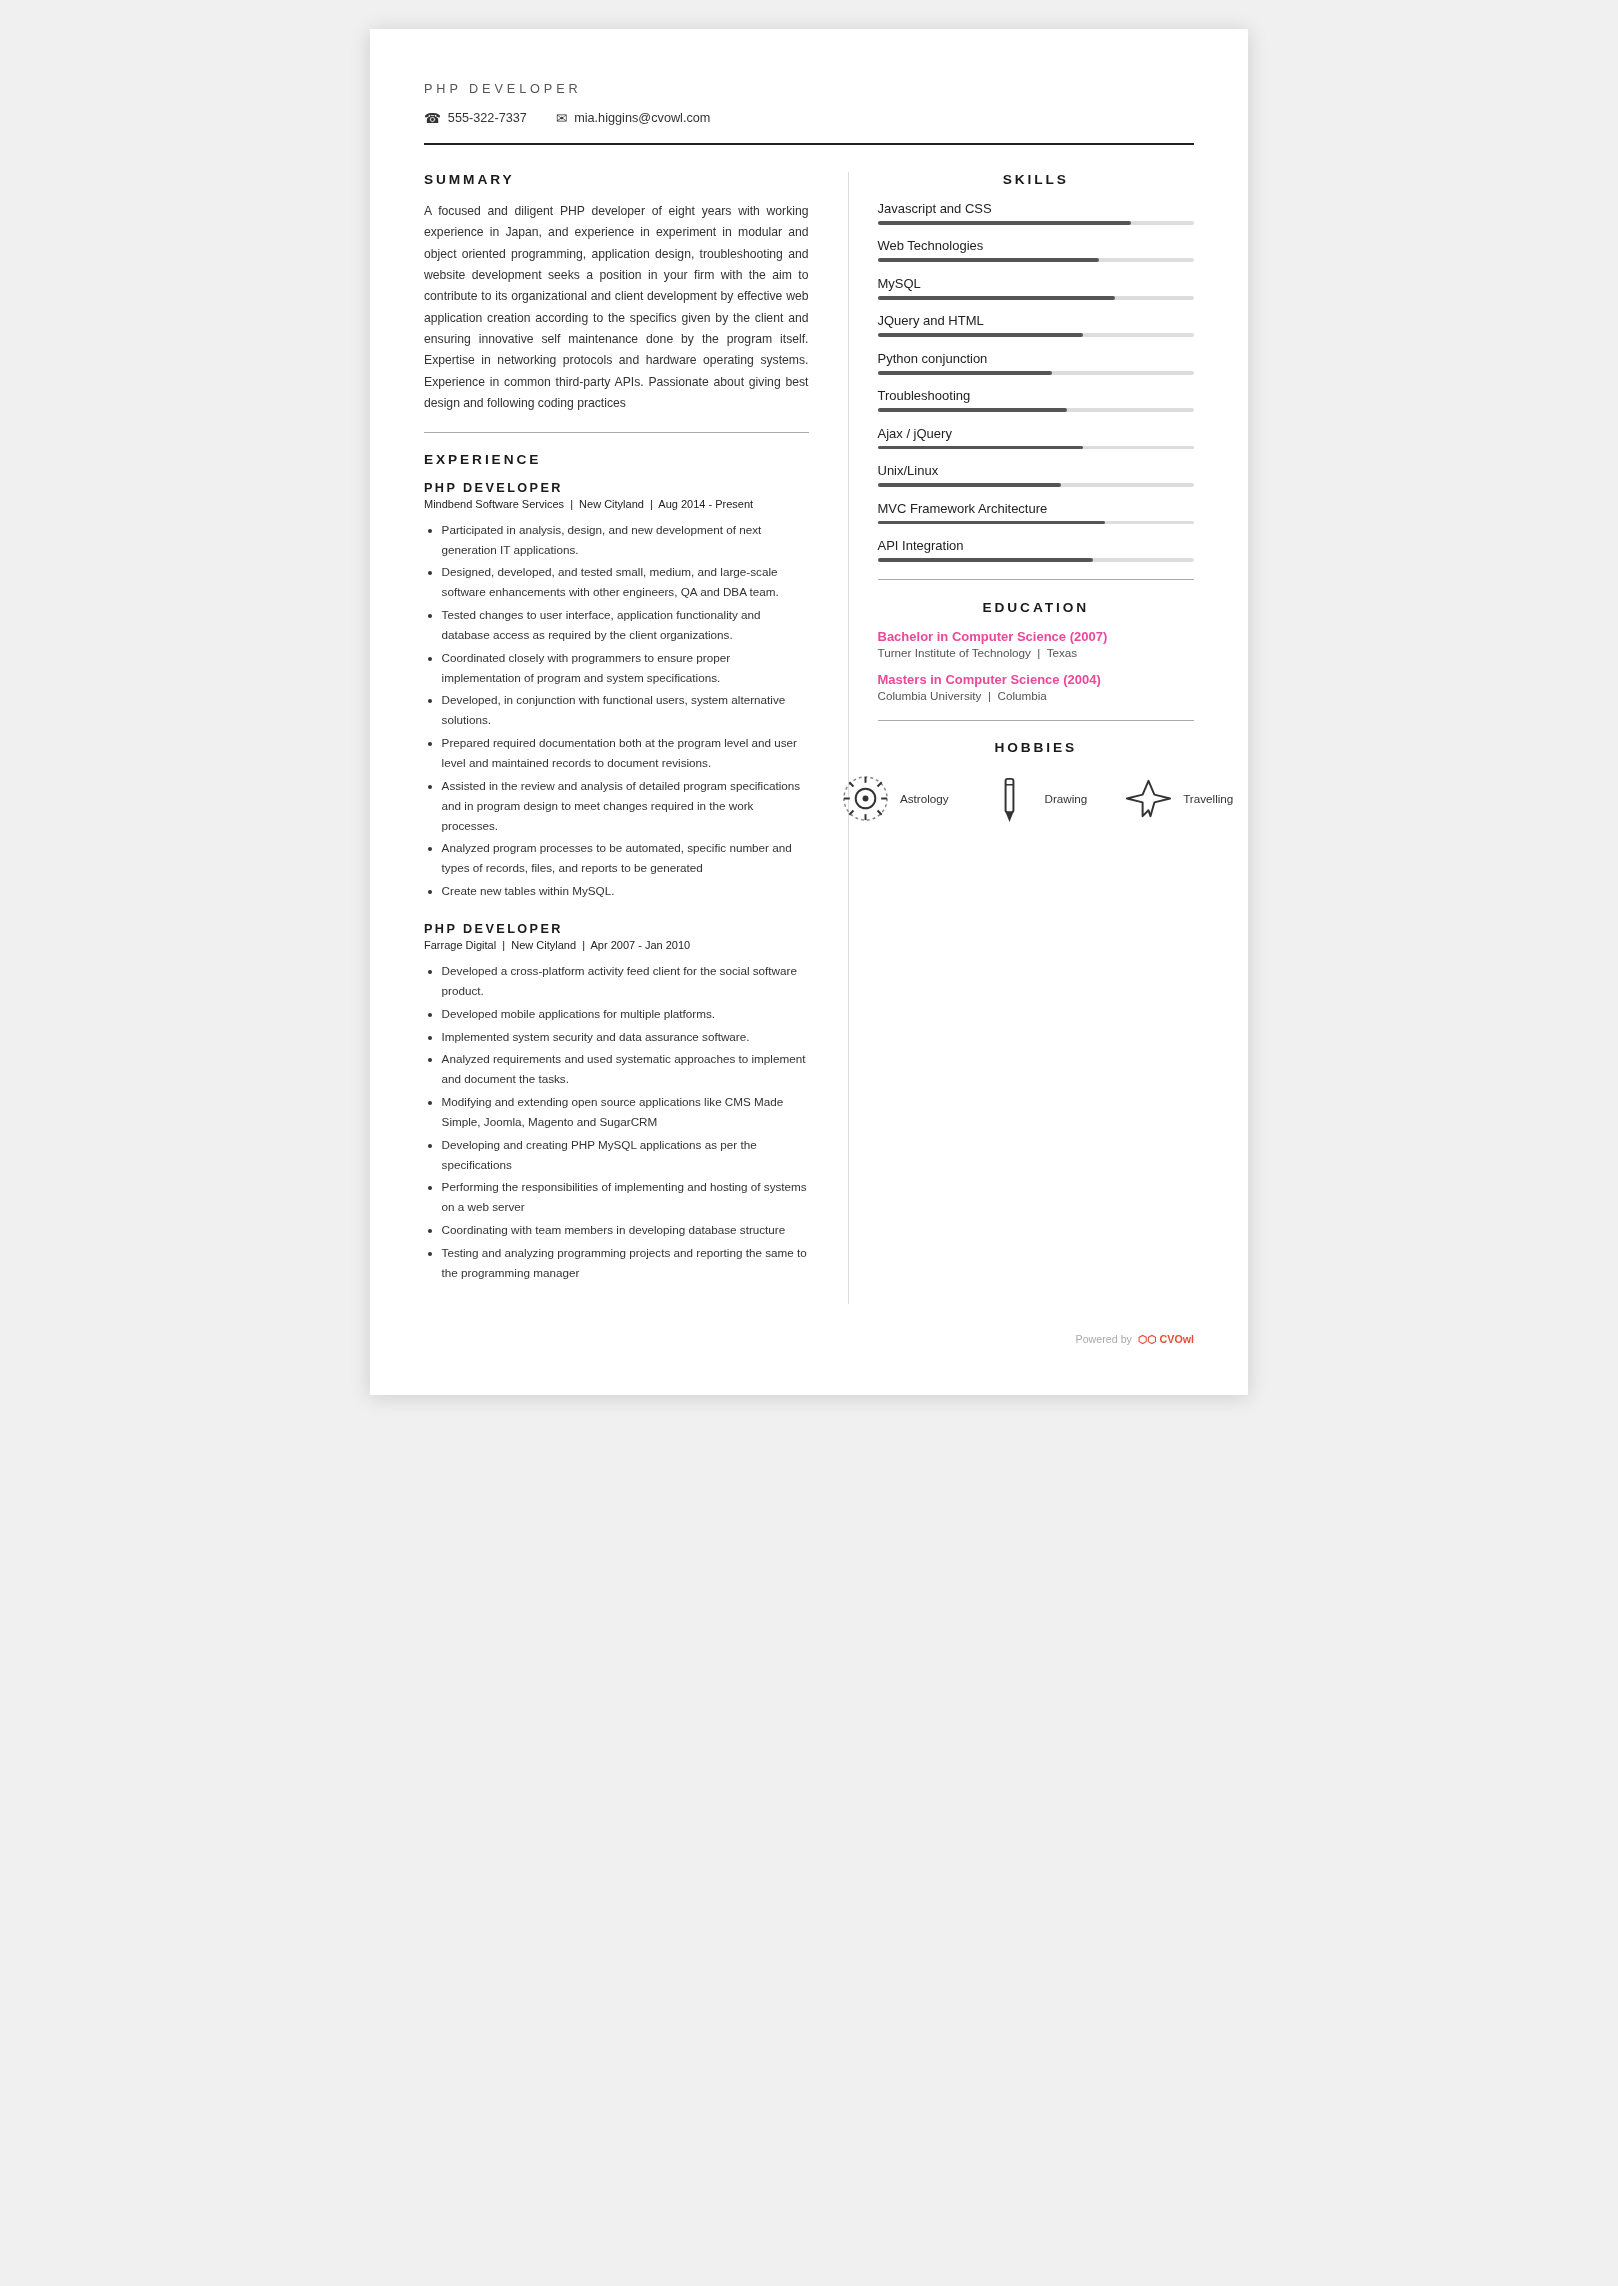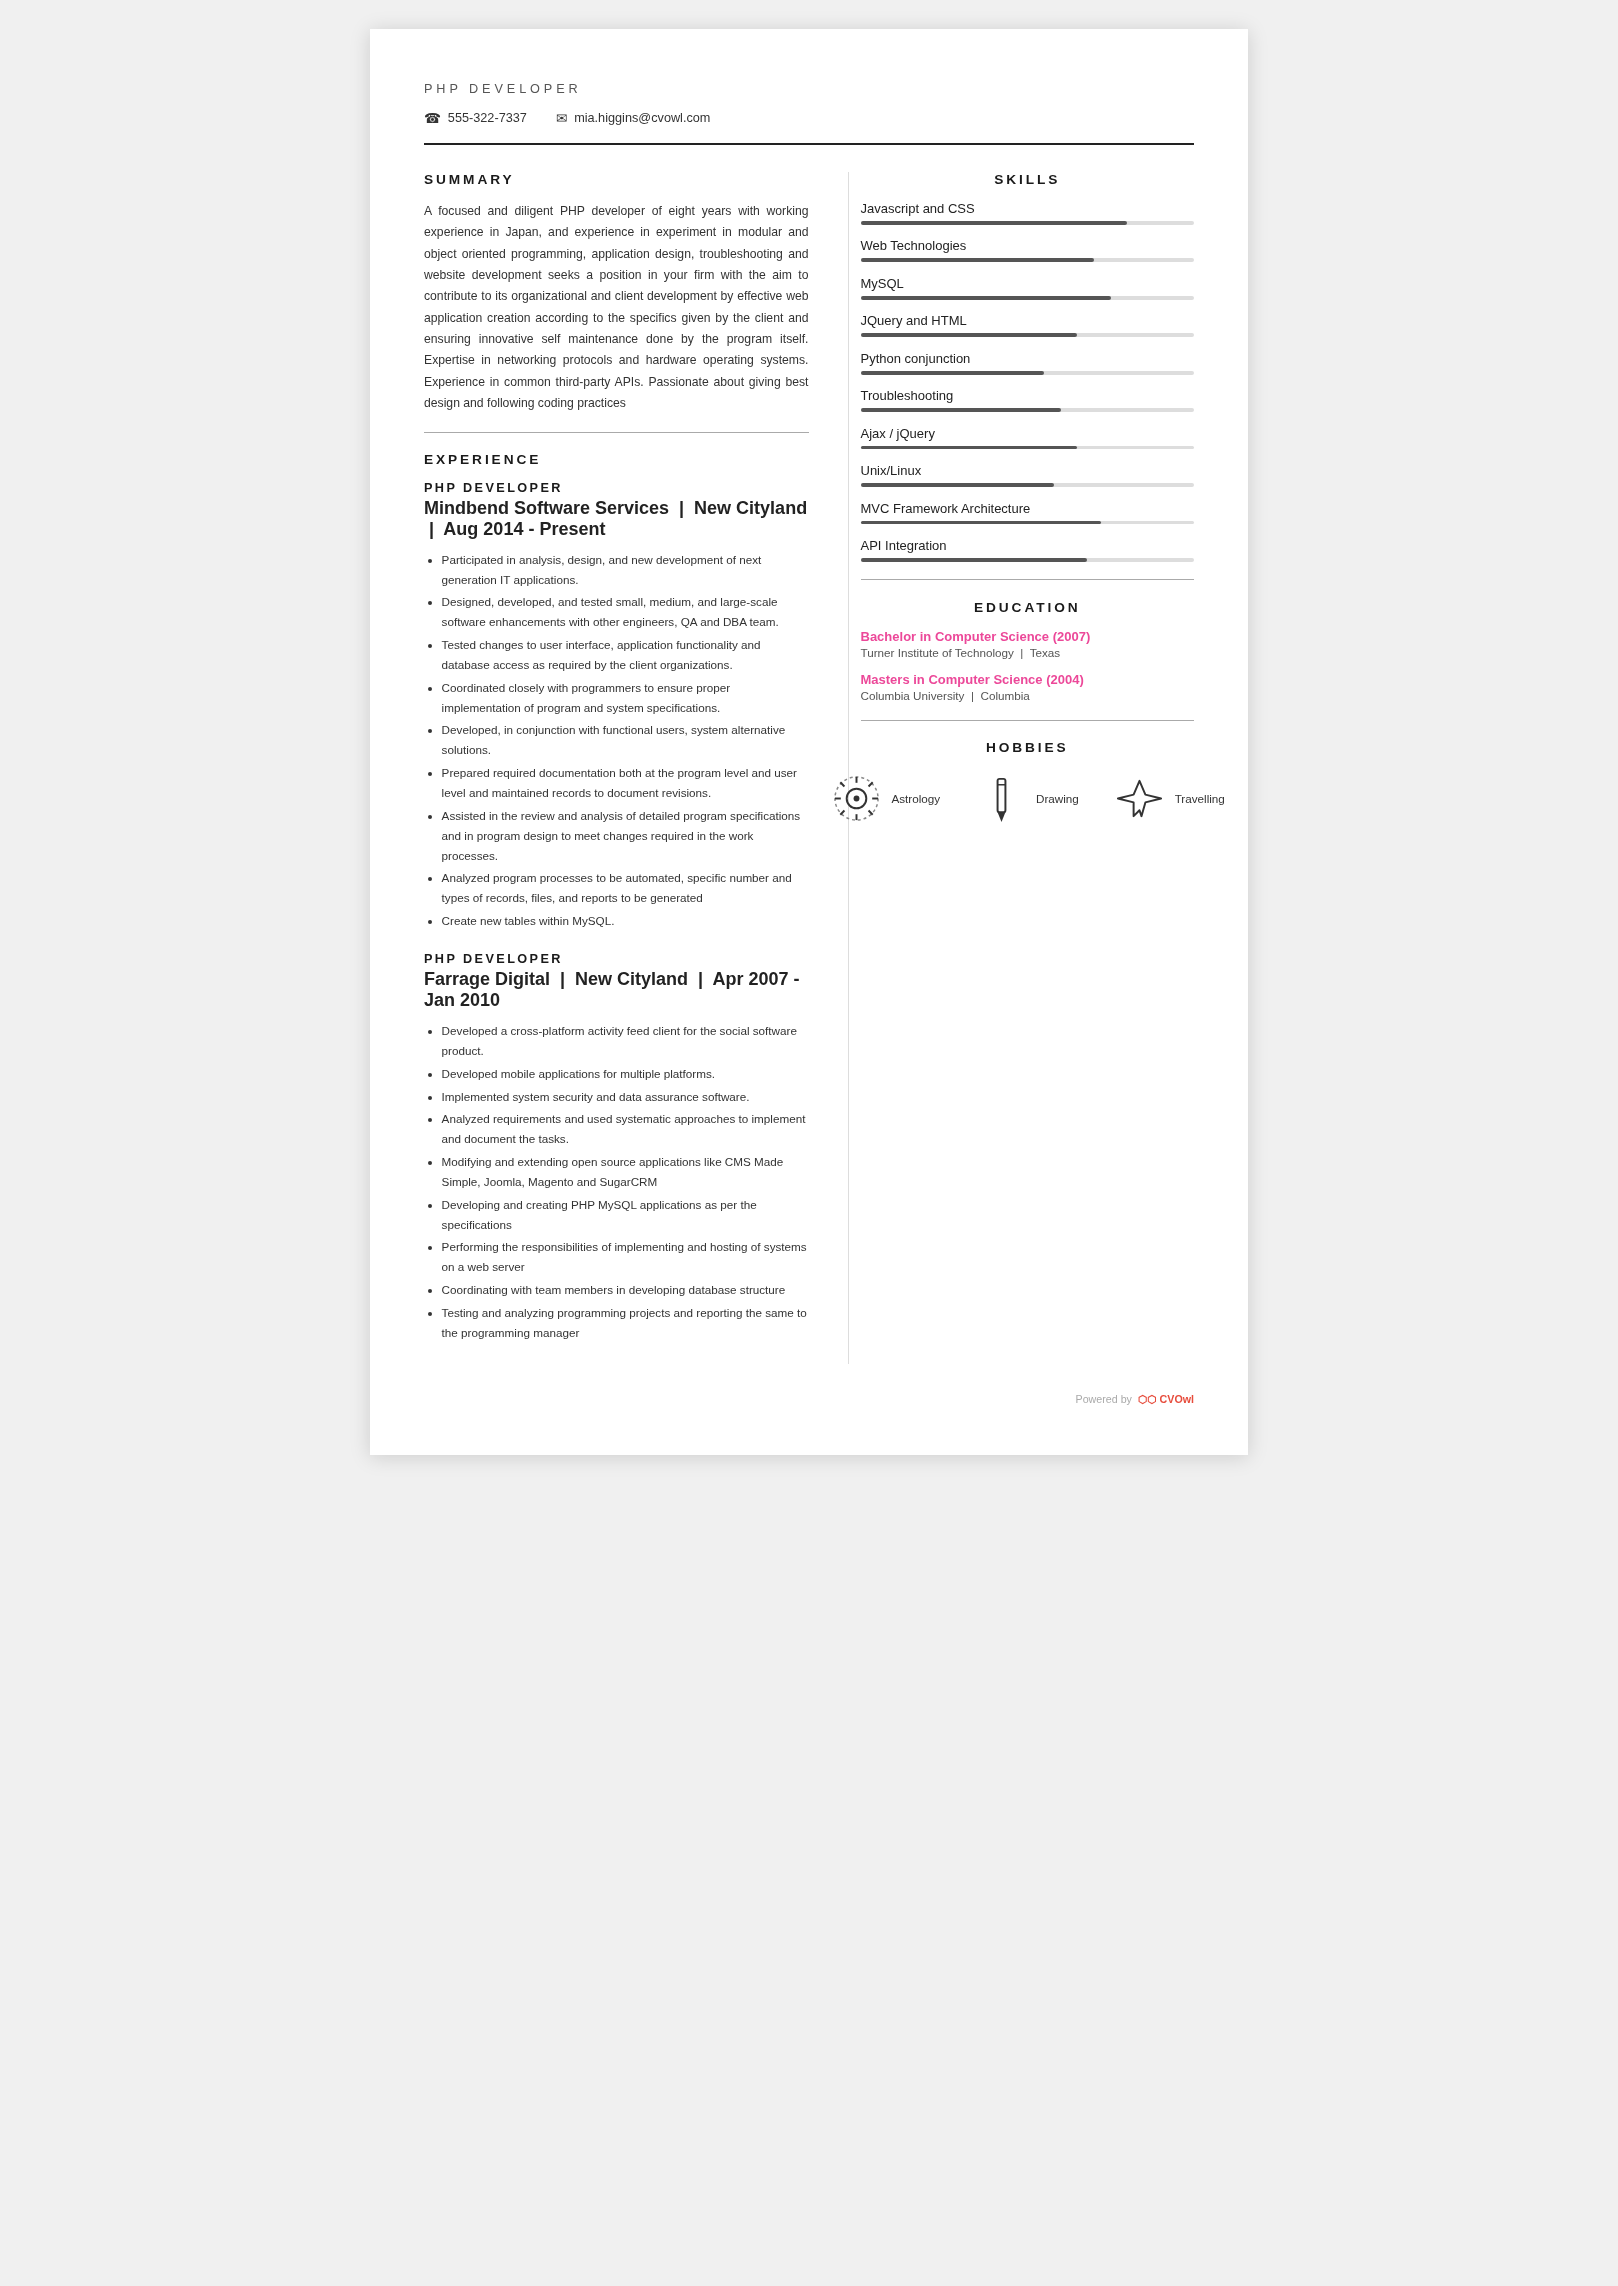--- a/index.html
+++ b/index.html
@@ -70,21 +70,21 @@
     
     .left-col {
       flex: 0 0 55%;
       max-width: 55%;
       padding-right: 39px;
     }
     
     .right-col {
       flex: 0 0 45%;
       max-width: 45%;
-      padding-left: 12px;
+      padding-left: 29px;
       border-left: 1px solid #ddd;
     }
     
     .section-header {
       font-size: 13.7px;
       font-weight: 900;
       letter-spacing: 2.9px;
       text-transform: uppercase;
       color: #1a1a1a;
       margin-bottom: 13.7px;
@@ -107,22 +107,22 @@
     }
     .job-title {
       font-size: 12.7px;
       font-weight: 900;
       letter-spacing: 2.4px;
       text-transform: uppercase;
       color: #1a1a1a;
       margin-bottom: 2.9px;
     }
     .job-meta {
-      font-size: 18px;
-      font-weight: 700;
+      font-size: 11px;
+      font-weight: 400;
       color: #222;
       margin-bottom: 9.8px;
     }
     .job-bullets {
       list-style: disc;
       padding-left: 17.6px;
       font-size: 11.7px;
       color: #333;
       line-height: 1.7;
     }

